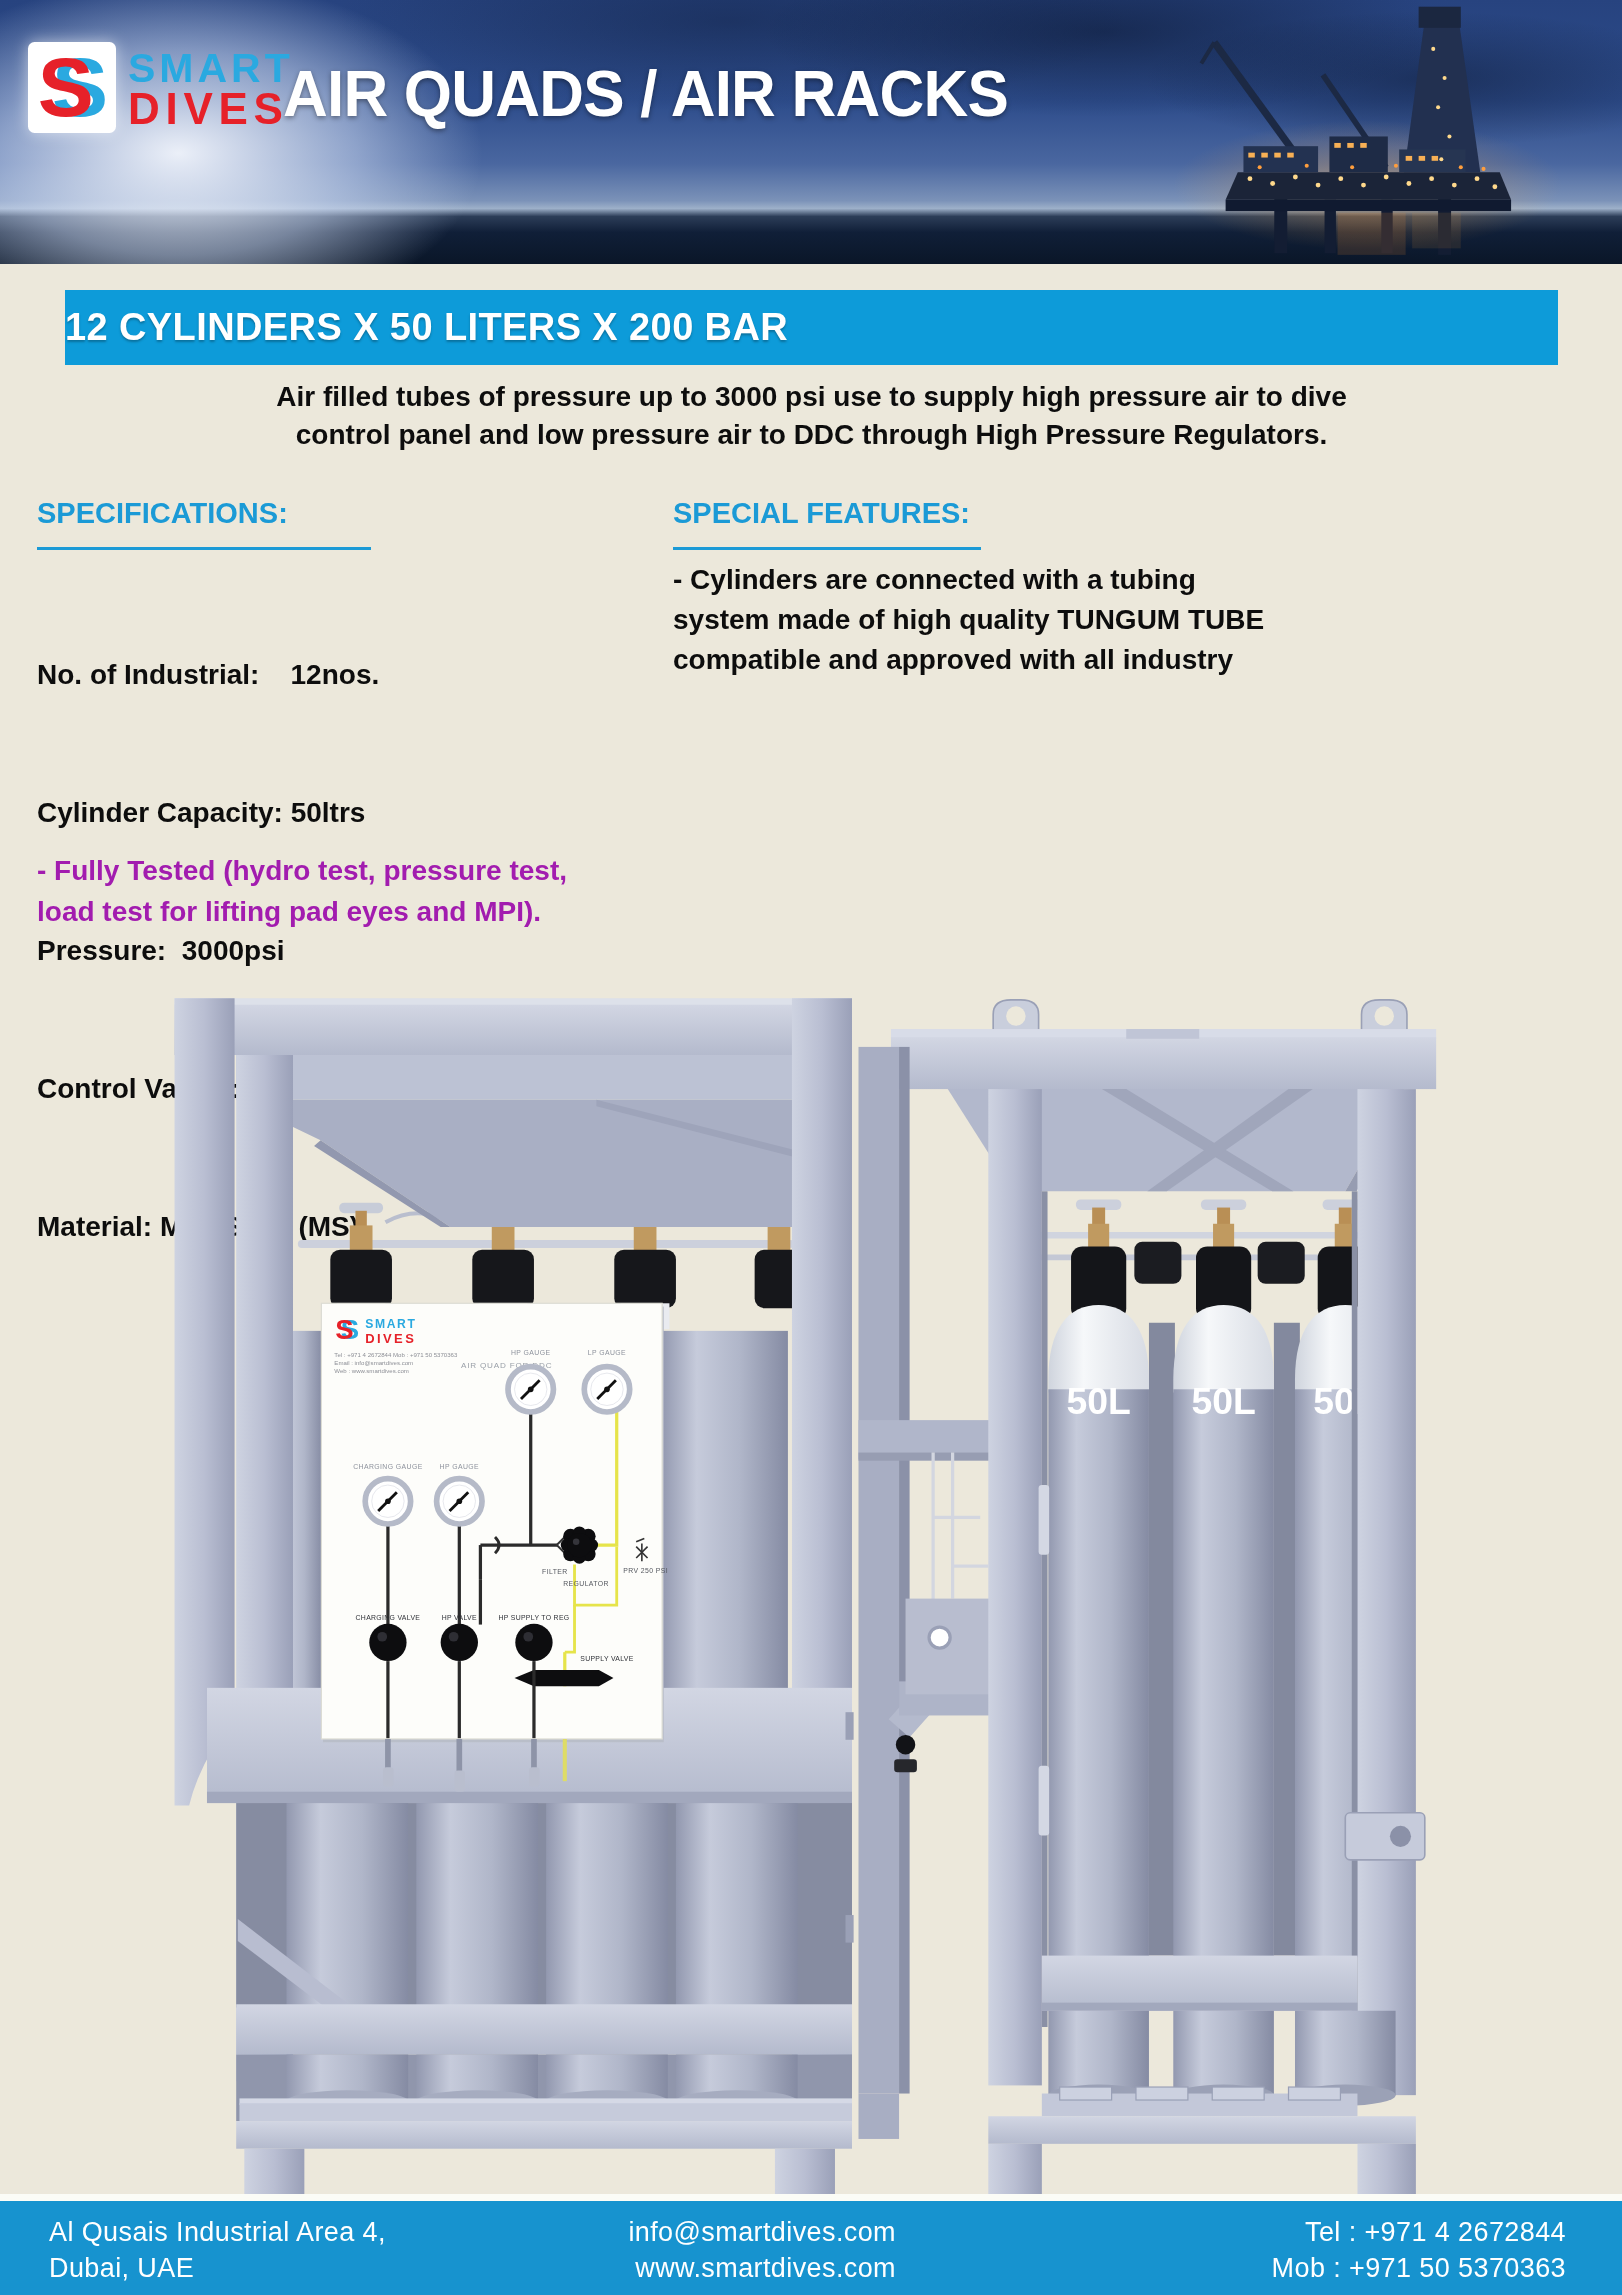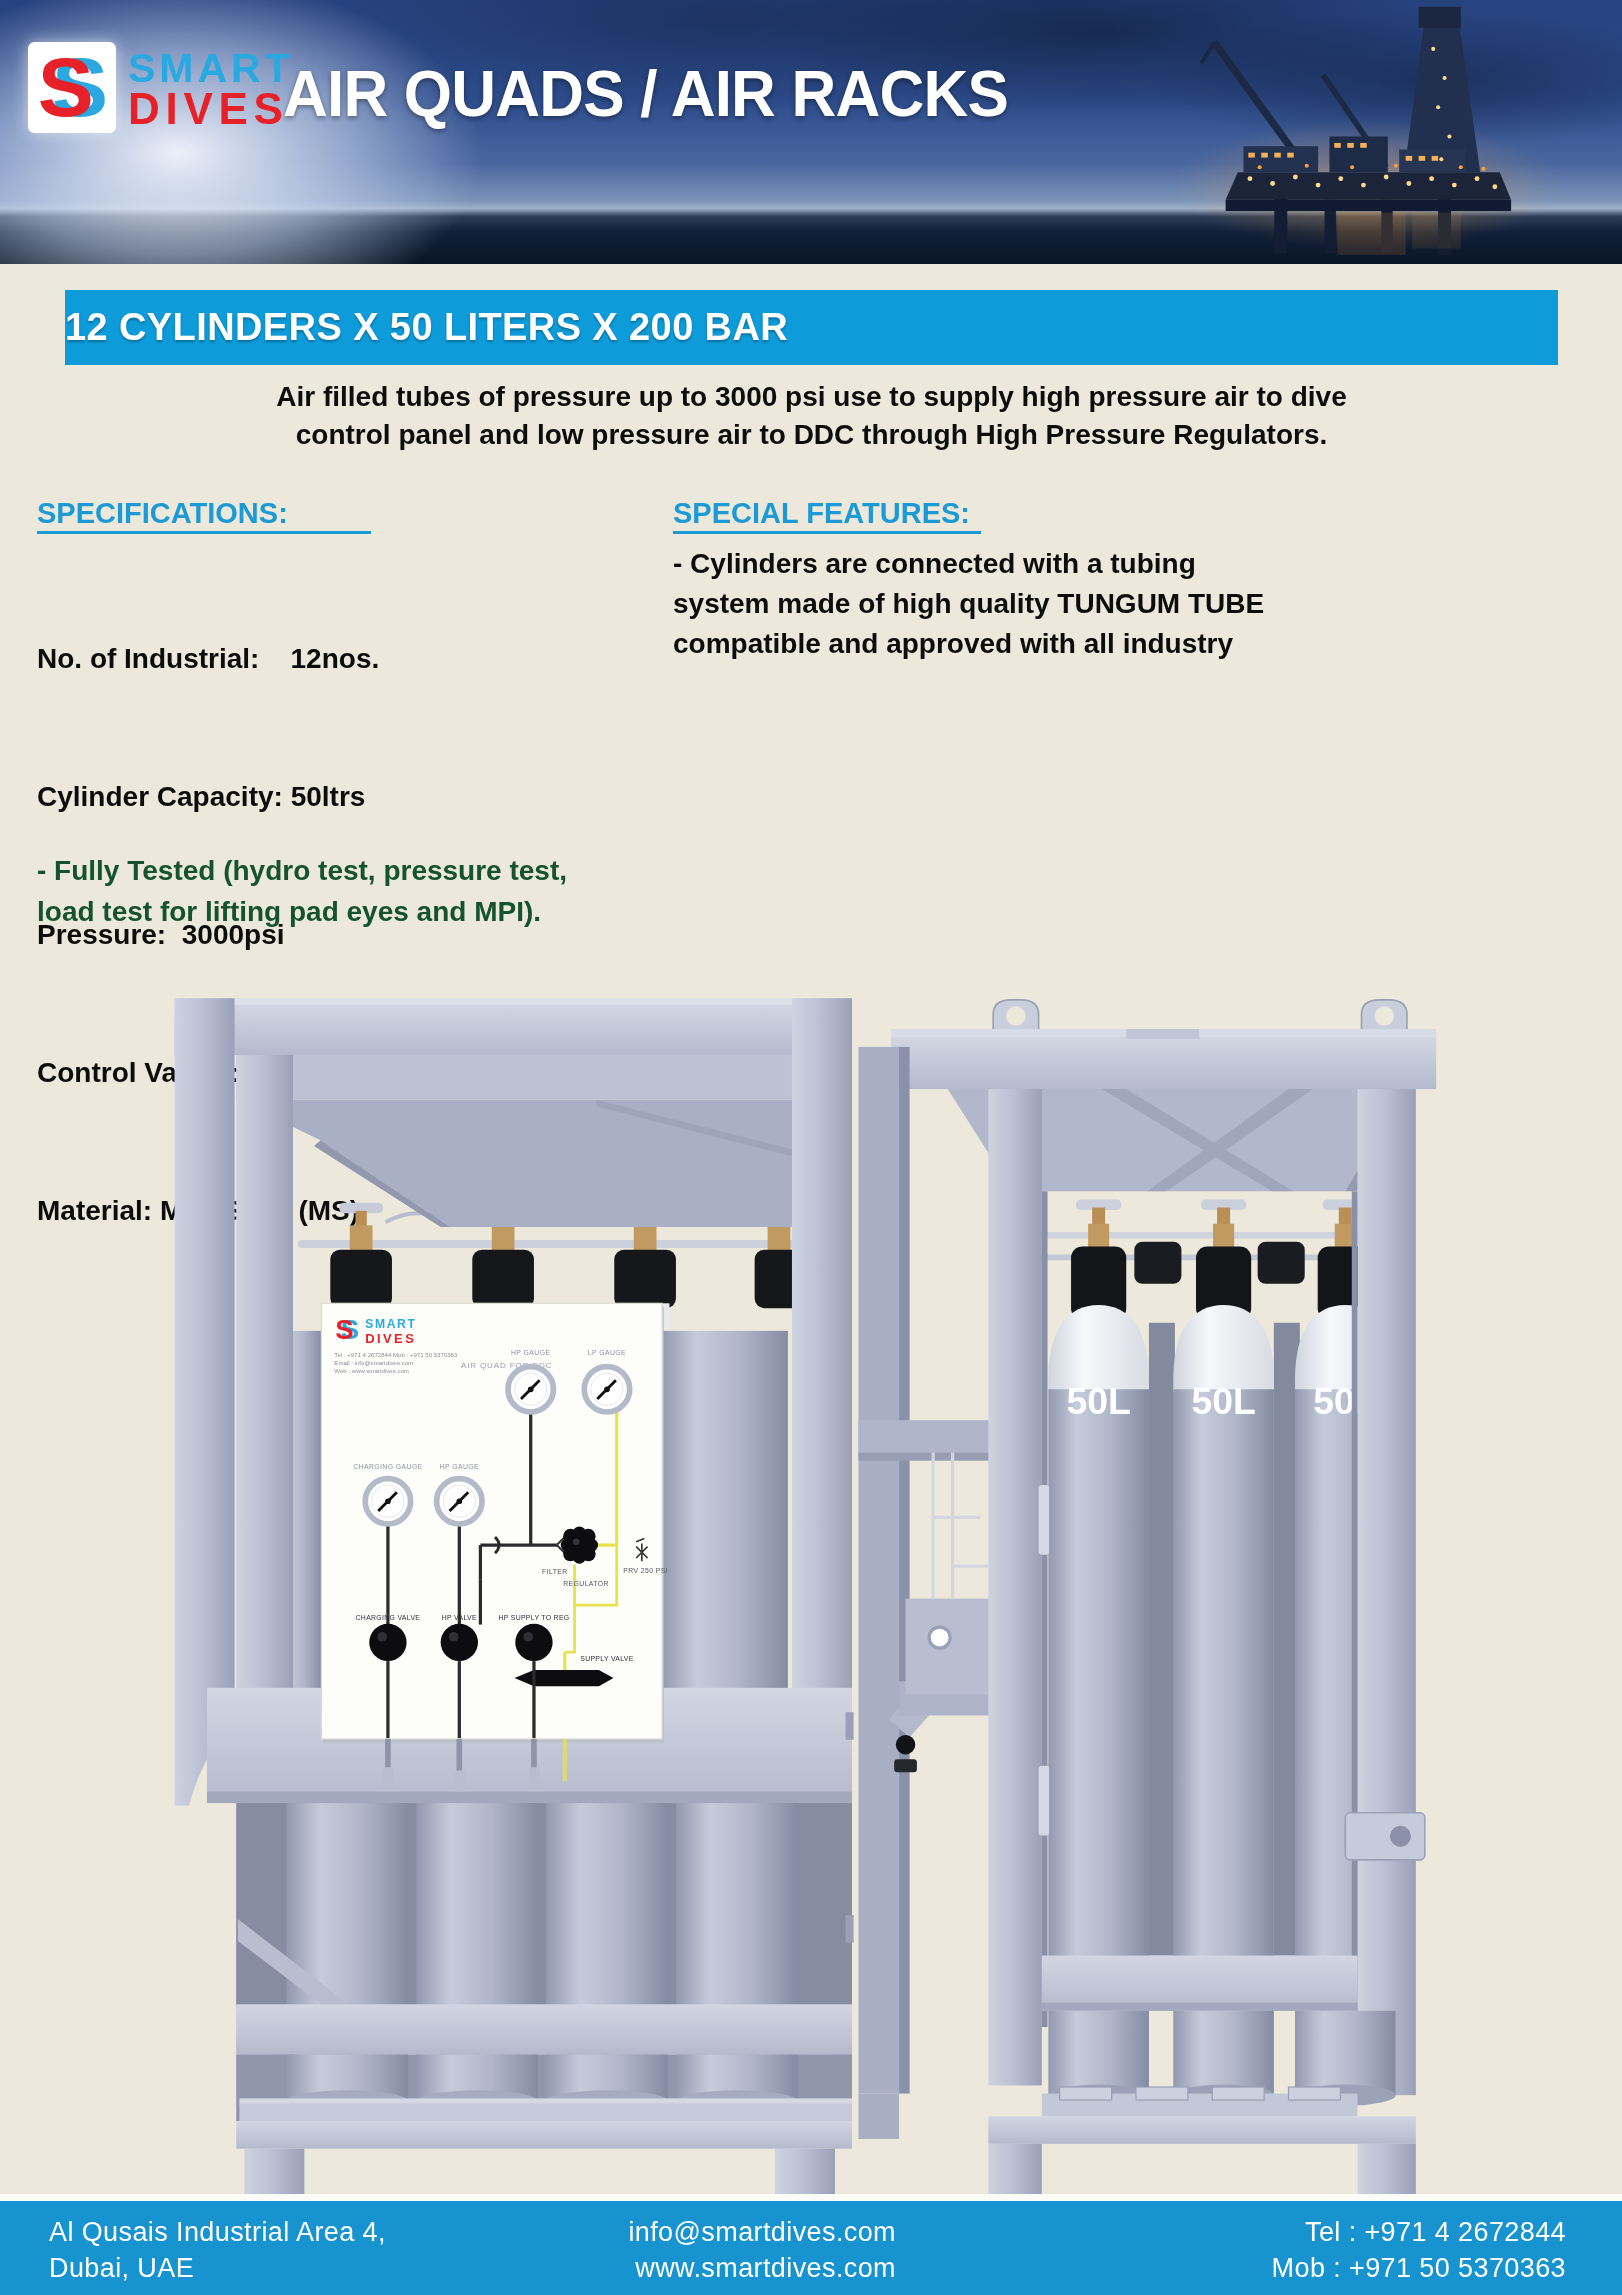--- a/index.html
+++ b/index.html
@@ -25,27 +25,27 @@
   #rig{position:absolute;right:0;top:0;}
   
   #banner{position:absolute;left:65px;top:290px;width:1493px;height:75px;background:#0d9bd9;}
   #banner .txt{width:100%;text-align:left;line-height:75px;color:#fff;font-size:38px;font-weight:bold;
     letter-spacing:0.4px;text-shadow:0 1.6px 2.4px rgba(0,0,0,.28);}
   
   #intro{position:absolute;left:0;top:378px;width:1623px;text-align:center;color:#0d0d0d;
     font-size:28px;font-weight:bold;line-height:38px;}
   
   .col-heading{display:inline-block;font-size:29px;font-weight:bold;color:#1b9ad6;
-    border-bottom:3.2px solid #1b9ad6;padding-bottom:1px;width:334px;}
+    border-bottom:3.2px solid #1b9ad6;padding-bottom:17px;width:334px;}
   #spec-col{position:absolute;left:37px;top:497px;width:633px;}
   #spec-items{margin-top:9.7px;font-size:28px;font-weight:bold;color:#0d0d0d;line-height:46px;white-space:pre-wrap;}
   #feat-col{position:absolute;left:673px;top:497px;width:714px;}
   #feat-lines{margin-top:9.7px;font-size:28px;font-weight:bold;color:#0d0d0d;line-height:40px;}
   #note-block{position:absolute;left:37px;top:734px;font-size:28px;font-weight:bold;color:#0d0d0d;line-height:41px;}
-  #tested-block{position:absolute;left:37px;top:850px;font-size:28px;font-weight:bold;color:#14532d;line-height:41px;}
+  #tested-block{position:absolute;left:37px;top:850px;font-size:28px;font-weight:bold;color:#a21caf;line-height:41px;}
   
   #racks{position:absolute;left:81px;top:982px;}
   
   #footer-sep{position:absolute;left:0;top:2194px;width:1623px;height:7.3px;background:#fbfcf6;}
   #footer{position:absolute;left:0;top:2201px;width:1623px;height:94px;background:#1793cf;color:#fff;}
   .ft-col{position:absolute;top:13px;font-size:27px;line-height:36px;letter-spacing:0.4px;}
   #ft-left{left:49px;text-align:left;}
   #ft-center{left:369px;width:527px;text-align:right;}
   #ft-right{right:57px;text-align:right;}
 </style>

